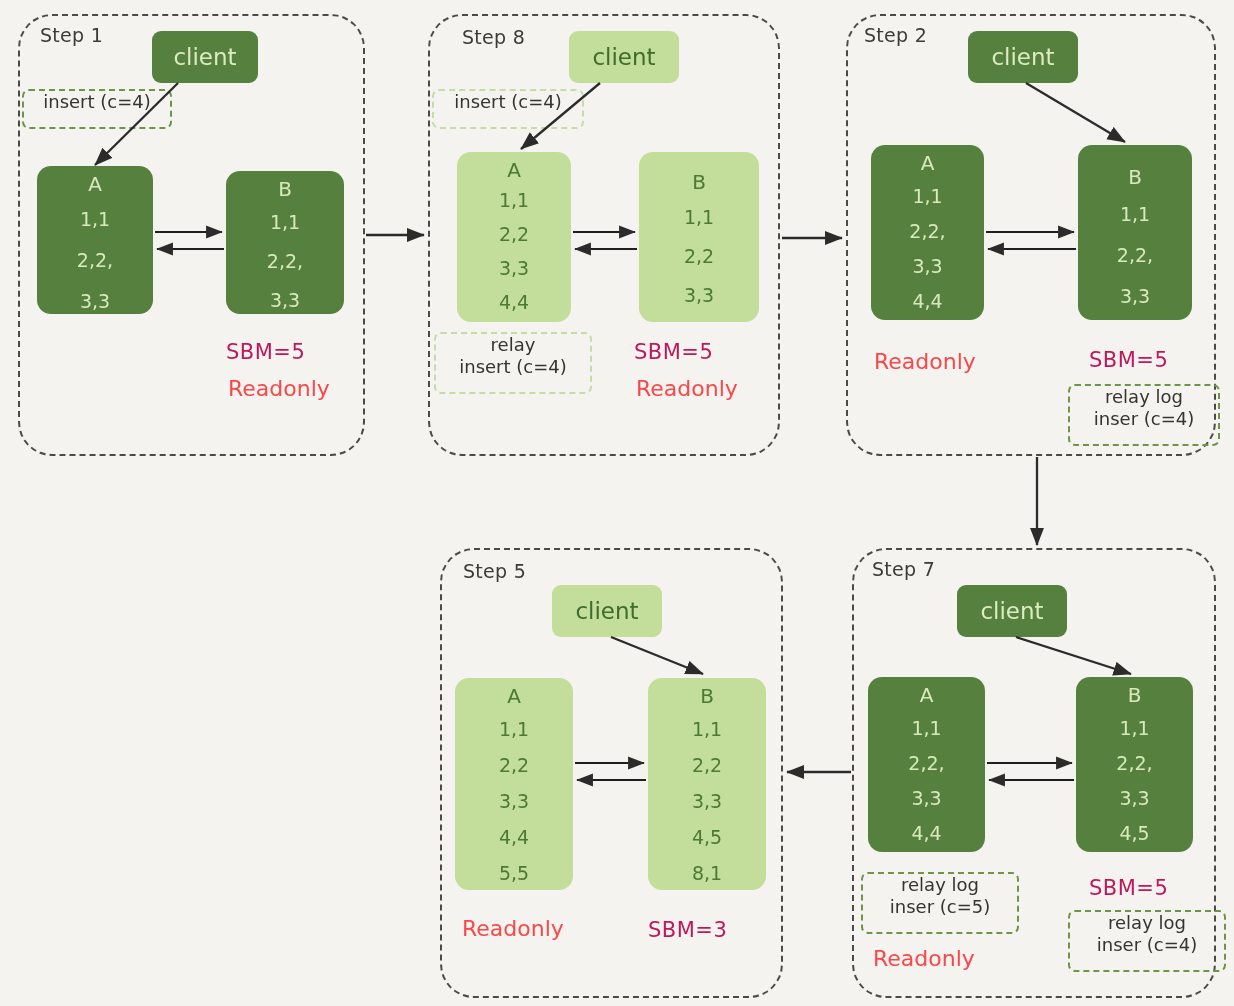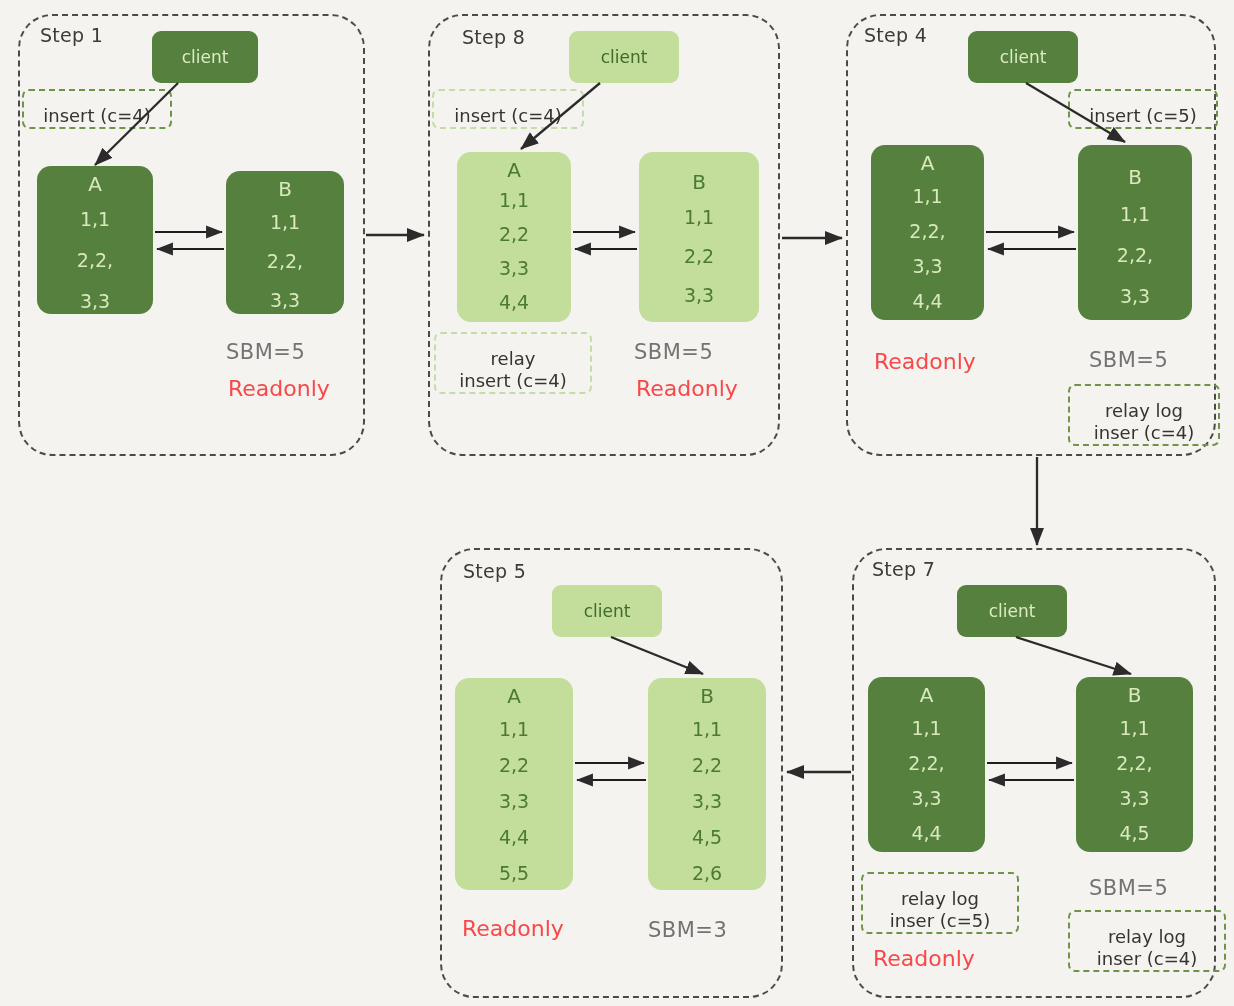--- a/index.html
+++ b/index.html
@@ -27,21 +27,21 @@
     letter-spacing:.3px;
     white-space:nowrap;
     font-family:"DejaVu Sans", sans-serif;
   }
 
   
   .client{
     position:absolute;
     border-radius:9px;
     display:flex;align-items:center;justify-content:center;
-    font-size:17px;
+    font-size:23px;
     white-space:nowrap;
   }
   .client.dark{background:#55803E;color:#DCEBC2;}
   .client.light{background:#C3DD9B;color:#3F6B2C;}
 
   
   .node{
     position:absolute;
     border-radius:14px;
     display:flex;flex-direction:column;align-items:center;
@@ -61,35 +61,35 @@
   }
   .nrow.title{font-size:20px;}
 
   
   .ann{
     position:absolute;
     box-sizing:border-box;
     border:2px dashed #6E9447;
     border-radius:7px;
     display:flex;flex-direction:column;
-    align-items:center;justify-content:flex-end;
+    align-items:center;justify-content:flex-start;
     color:#35352F;
     font-size:18px;
     line-height:1.22;
     white-space:nowrap;
     background:transparent;
   }
   .ann.pale{border-color:#C5DCA6;}
   .ann .l{display:block;}
 
   
   .sbm{
     position:absolute;
     font-size:21px;
-    color:#737373;
+    color:#be185d;
     white-space:nowrap;
     letter-spacing:.5px;
   }
   .ro{
     position:absolute;
     font-size:22px;
     color:#F8484A;
     white-space:nowrap;
   }
 
@@ -161,29 +161,26 @@
 
   <div class="ann pale" style="left:434px;top:332px;width:158px;height:62px;">
     <span class="l">relay</span>
     <span class="l">insert (c=4)</span>
   </div>
 
   <div class="sbm" style="left:634px;top:340px;">SBM=5</div>
   <div class="ro" style="left:636px;top:376px;">Readonly</div>
 
   <div class="panel" style="left:846px;top:14px;width:370px;height:442px;"></div>
-  <div class="step-label" style="left:864px;top:24px;">Step 4</div>
+  <div class="step-label" style="left:864px;top:24px;">Step 2</div>
 
   <div class="client dark" style="left:968px;top:31px;width:110px;height:52px;">
     <span>client</span>
   </div>
 
-  <div class="ann" style="left:1068px;top:89px;width:150px;height:40px;">
-    <span class="l">insert (c=5)</span>
-  </div>
 
   <div class="node dark" style="left:871px;top:145px;width:113px;height:175px;">
     <div class="nrow title">A</div>
     <div class="nrow" style="margin-top:14px;">1,1</div>
     <div class="nrow" style="margin-top:16px;">2,2,</div>
     <div class="nrow" style="margin-top:16px;">3,3</div>
     <div class="nrow" style="margin-top:16px;">4,4</div>
   </div>
 
   <div class="node dark" style="left:1078px;top:145px;width:114px;height:175px;padding-top:22px;">
@@ -253,21 +250,21 @@
     <div class="nrow" style="margin-top:17px;">4,4</div>
     <div class="nrow" style="margin-top:17px;">5,5</div>
   </div>
 
   <div class="node light" style="left:648px;top:678px;width:118px;height:212px;">
     <div class="nrow title">B</div>
     <div class="nrow" style="margin-top:14px;">1,1</div>
     <div class="nrow" style="margin-top:17px;">2,2</div>
     <div class="nrow" style="margin-top:17px;">3,3</div>
     <div class="nrow" style="margin-top:17px;">4,5</div>
-    <div class="nrow" style="margin-top:17px;">2,6</div>
+    <div class="nrow" style="margin-top:17px;">8,1</div>
   </div>
 
   <div class="ro" style="left:462px;top:916px;">Readonly</div>
   <div class="sbm" style="left:648px;top:918px;">SBM=3</div>
 
   <svg class="lines" viewBox="0 0 1234 1006">
     <defs>
       <marker id="ah" markerWidth="9" markerHeight="9" refX="7.6" refY="3.1" orient="auto">
         <path d="M0,0 L8,3.1 L0,6.2 z" fill="#2B2B2B"></path>
       </marker>

